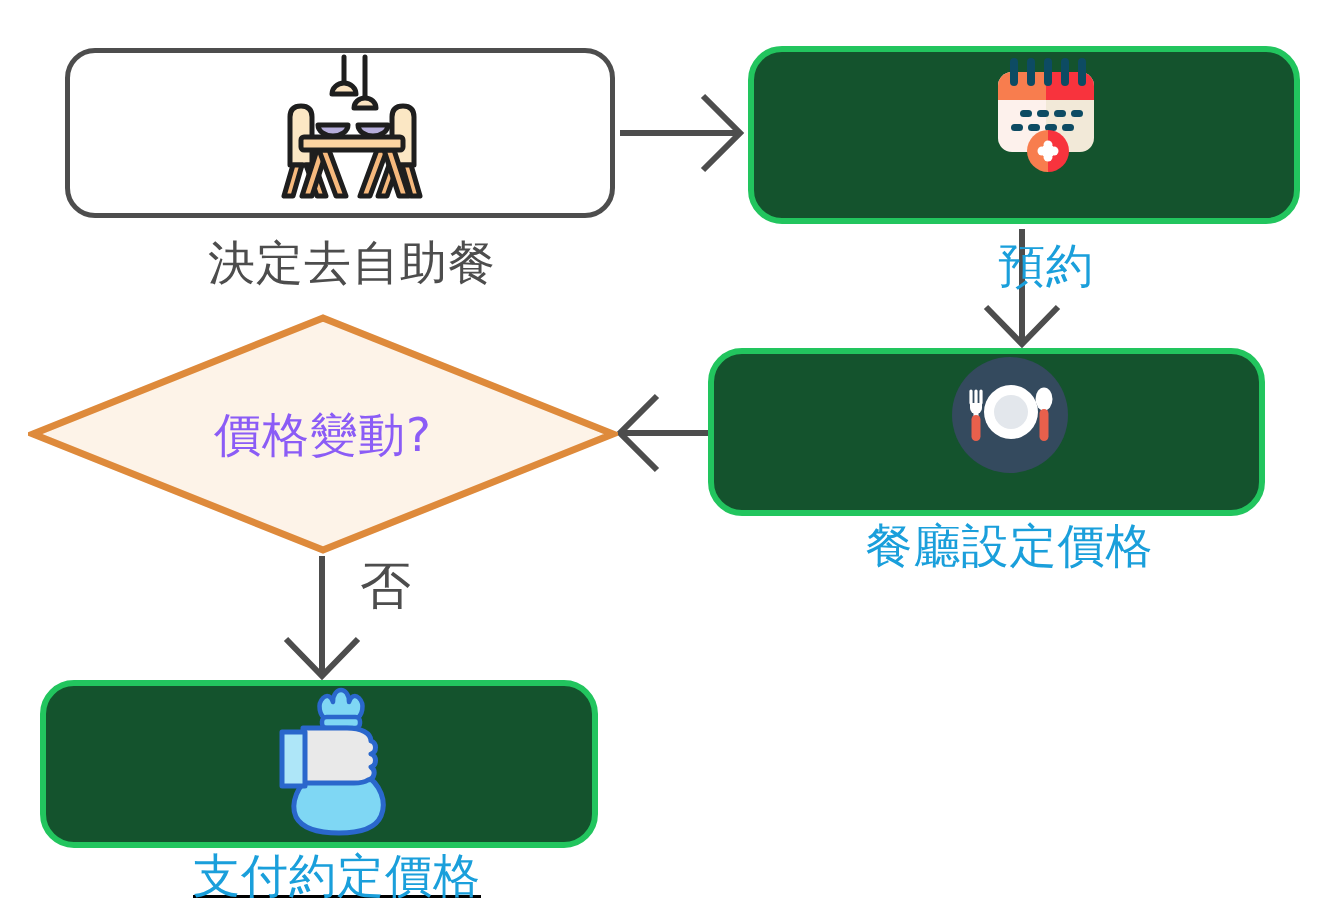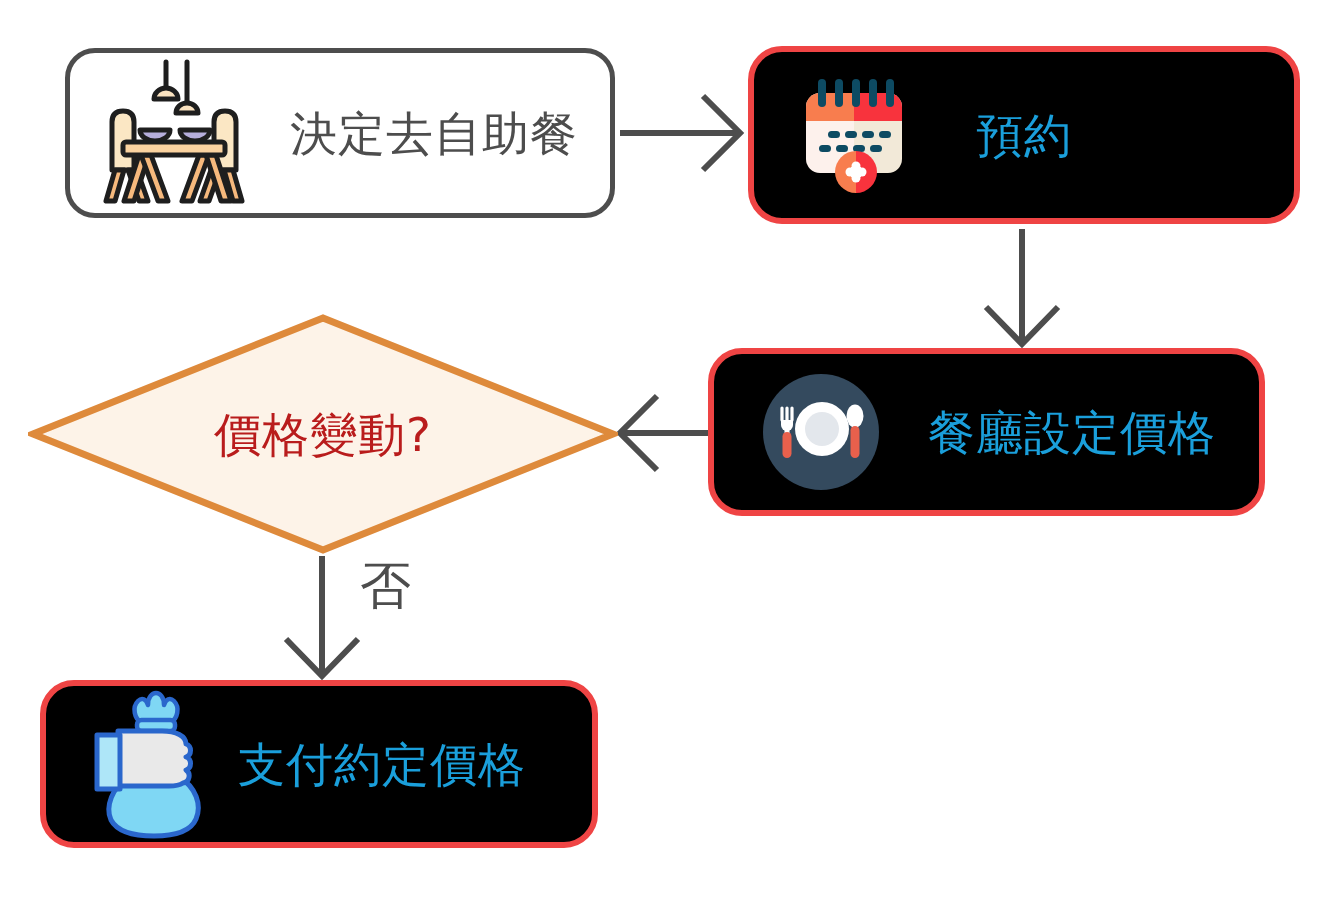--- a/index.html
+++ b/index.html
@@ -1,29 +1,29 @@
 <!DOCTYPE html>
 <html><head>
 <meta charset="utf-8">
 <style>
   html,body{margin:0;padding:0;background:#ffffff;}
   body{font-family:"DejaVu Sans","Liberation Sans",sans-serif;}
   .canvas{position:relative;width:1333px;height:898px;background:#ffffff;overflow:hidden;}
   .edges{position:absolute;left:0;top:0;width:1333px;height:898px;}
-  .node{position:absolute;display:flex;align-items:center;box-sizing:border-box;}
+  .node{position:absolute;display:flex;align-items:center;box-sizing:border-box;flex-direction:column;}
   .node.gray{background:#ffffff;border:5px solid #4d4d4d;border-radius:30px;}
-  .node.cyan{background:#000000;border:6px solid #ef4444;border-radius:34px;}
+  .node.cyan{background:#14532d;border:6px solid #22c55e;border-radius:34px;}
   .node .icon{flex:0 0 auto;display:flex;align-items:center;justify-content:center;}
   .node .label{font-size:47px;font-weight:500;letter-spacing:1px;white-space:nowrap;line-height:1;}
   .node.gray .label{color:#4d4d4d;}
   .node.cyan .label{color:#1a9fdb;}
   .decision{position:absolute;left:28px;top:314px;width:590px;height:240px;}
   .decision svg{position:absolute;left:0;top:0;}
   .decision .label{position:absolute;left:0;top:0;width:100%;height:100%;display:flex;
-    align-items:center;justify-content:center;color:#b91c1c;font-size:47px;font-weight:500;
+    align-items:center;justify-content:center;color:#8b5cf6;font-size:47px;font-weight:500;
     letter-spacing:1px;white-space:nowrap;line-height:1;}
   .edge-label{position:absolute;left:360px;top:560px;font-size:51px;color:#4d4d4d;line-height:1;}
 </style>
 </head>
 <body>
 
 <div class="canvas">
 
   <svg class="edges" viewBox="0 0 1333 898">
     <g stroke="#4d4d4d" stroke-width="6" fill="none">

